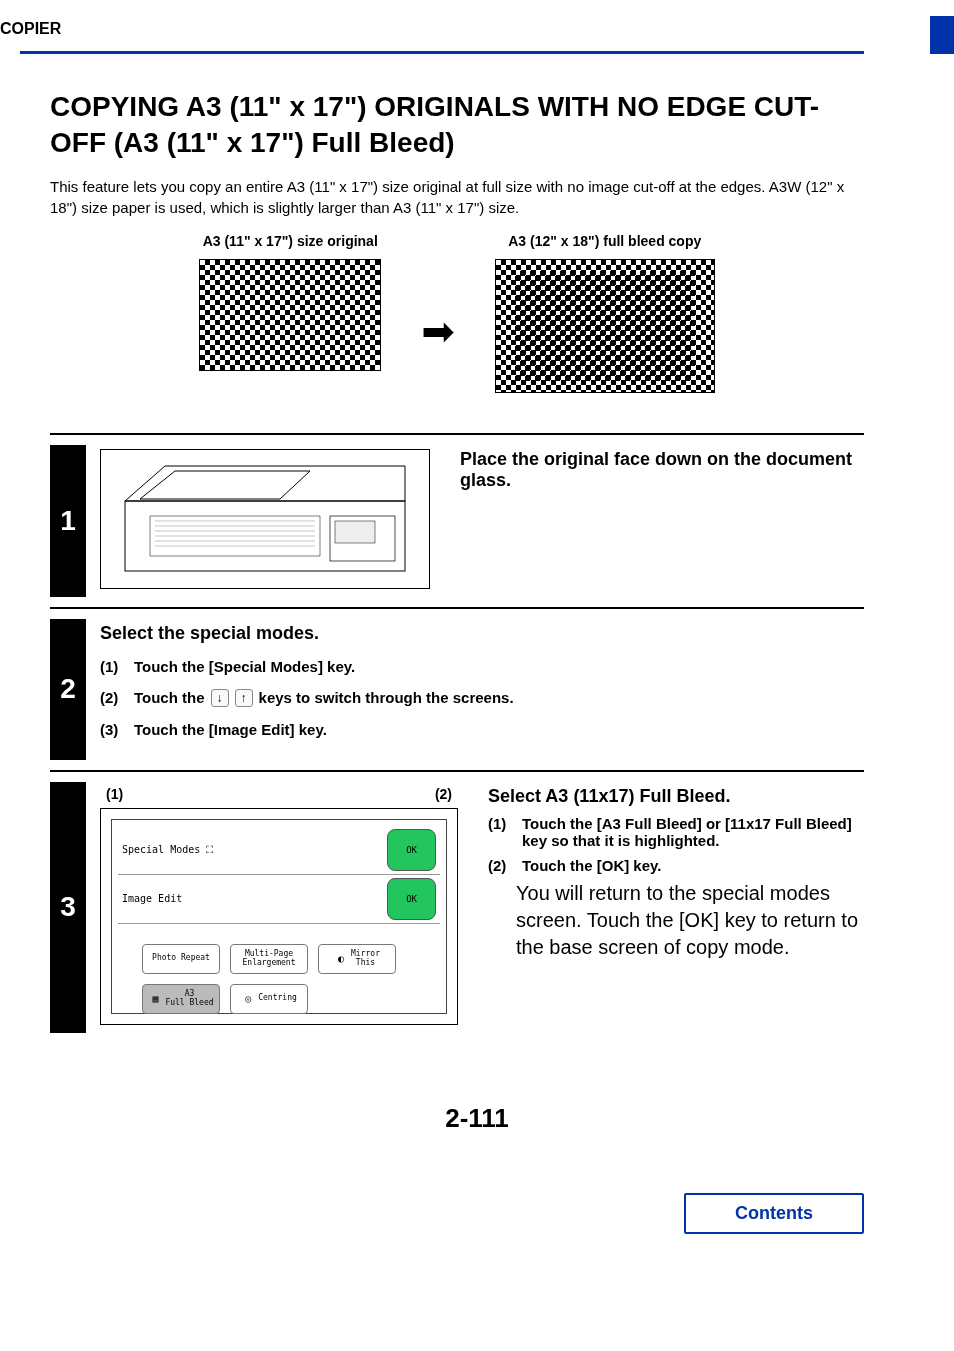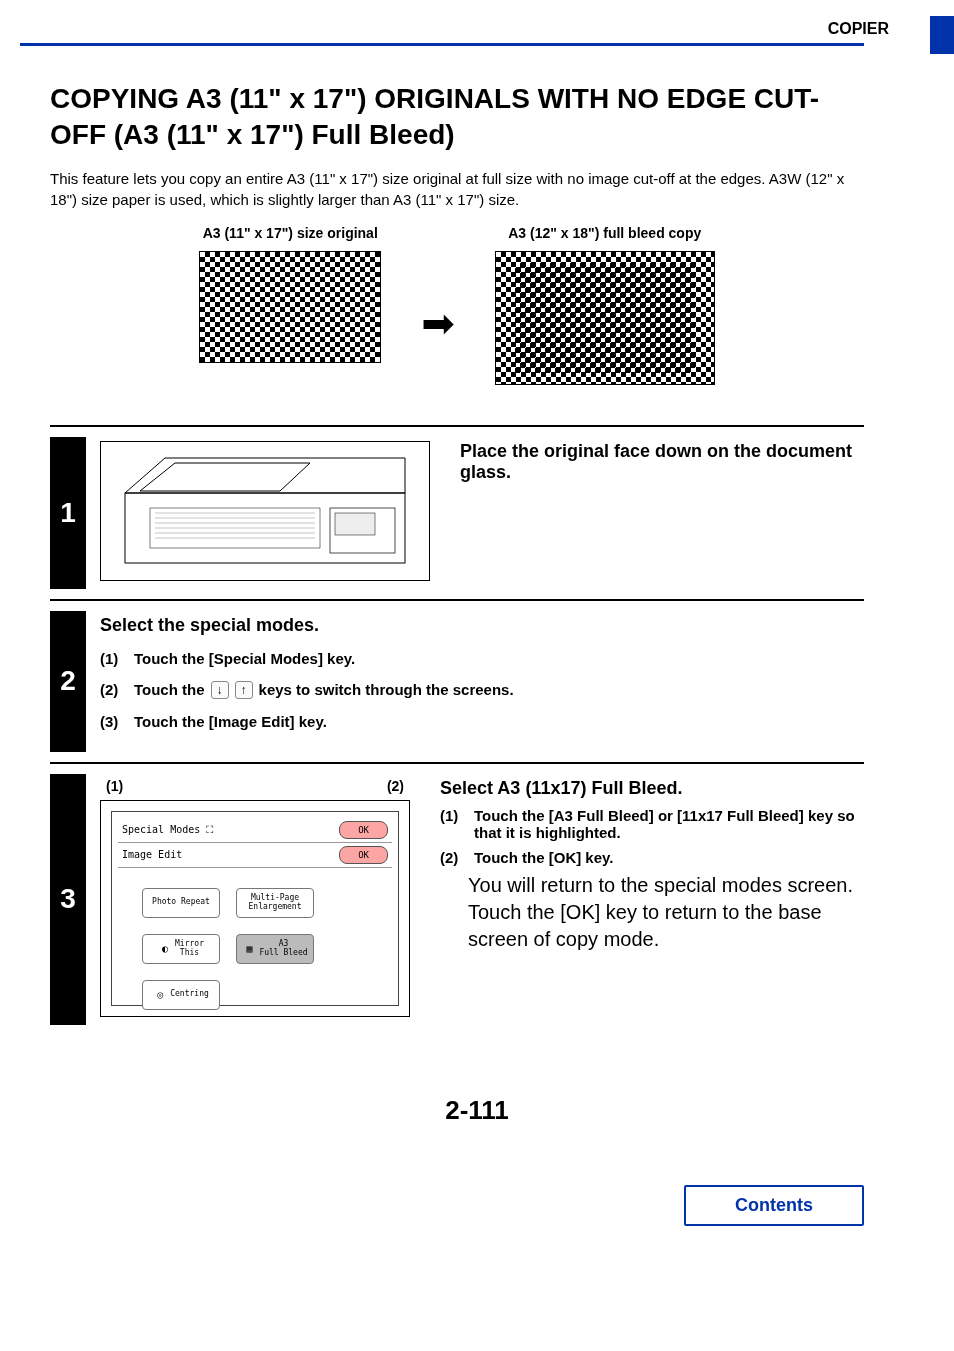--- a/index.html
+++ b/index.html
@@ -6,23 +6,22 @@
   body {
     font-family: Arial, Helvetica, sans-serif;
     background: #fff;
     width: 954px;
     margin: 0 auto;
     position: relative;
     padding-bottom: 120px;
   }
   .header-bar {
     display: flex;
-    justify-content: flex-end;
     align-items: center;
-    margin: 20px 0 5px 0;
+    margin: 20px 0 13px 0;
   }
   .header-label {
     font-weight: bold;
     color: #000;
     font-size: 16px;
     margin-right: 5px;
   }
   .blue-tab {
     background: #0033aa;
     width: 24px;
@@ -94,29 +93,29 @@
   .substep { font-size:15px; font-weight:bold; margin: 14px 0; display:flex; gap:6px; align-items:center; flex-wrap:wrap;}
   .substep .num { min-width: 28px; }
   .keybox {
     border:1px solid #888; border-radius:3px; padding:0 5px; font-size:12px;
     display:inline-flex; align-items:center; justify-content:center; height:18px; background:#fafafa;
   }
   .ref-line { font-size:13px; margin-top: 4px; margin-left: 2px; }
   .ref-link { color: #1144dd; }
   .pointer-icon::before { content: "☞"; margin-right: 4px; }
   .panel-mock {
-    border:1px solid #000; width: 310px; padding: 10px; background:#fff; font-size:10px;
+    border:1px solid #000; width: 358px; padding: 10px; background:#fff; font-size:10px;
     position: relative;
   }
   .panel-callouts { display:flex; justify-content:space-between; font-weight:bold; font-size:14px; padding: 0 6px 6px 6px;}
   .panel-inner { border:1px solid #444; padding:6px; height:195px; background:#fff; position:relative;}
   .panel-header-row { display:flex; justify-content:space-between; align-items:center; padding:3px 4px; border-bottom:1px solid #999; }
   .panel-header-row.light { border-bottom:none;gap:24px; }
-  .ok-btn { border:1px solid #555; border-radius:8px; padding:3px 18px; font-size:9px; background:#fca5a5; font-family:monospace;}
-  .grid-btns { display:flex; flex-wrap:wrap; gap:16px; padding: 20px 6px 6px 24px; }
+  .ok-btn { border:1px solid #555; border-radius:8px; padding:15px 18px; font-size:9px; background:#22c55e; font-family:monospace;}
+  .grid-btns { display:flex; flex-wrap:wrap; gap:10px; padding: 20px 6px 6px 24px; }
   .mode-btn {
     border:1px solid #777; border-radius:4px; width: 78px; height: 30px;
     display:flex; align-items:center; justify-content:center; gap:3px;
     font-size:8px; text-align:center; line-height:1.1; background:#fff; font-family:monospace;
   }
   .mode-btn.highlight { background:#bbb; }
   .mode-icon { width:14px; height:14px; font-size:10px; display:inline-flex; align-items:center; justify-content:center;}
   .sub-desc { font-size: 20px; font-weight: normal; margin-top: 6px; margin-left: 28px; line-height:1.35;}
   .step3-right .substep { margin: 8px 0; }
   .page-num { text-align:center; font-size:26px; font-weight:bold; margin-top: 60px; }

